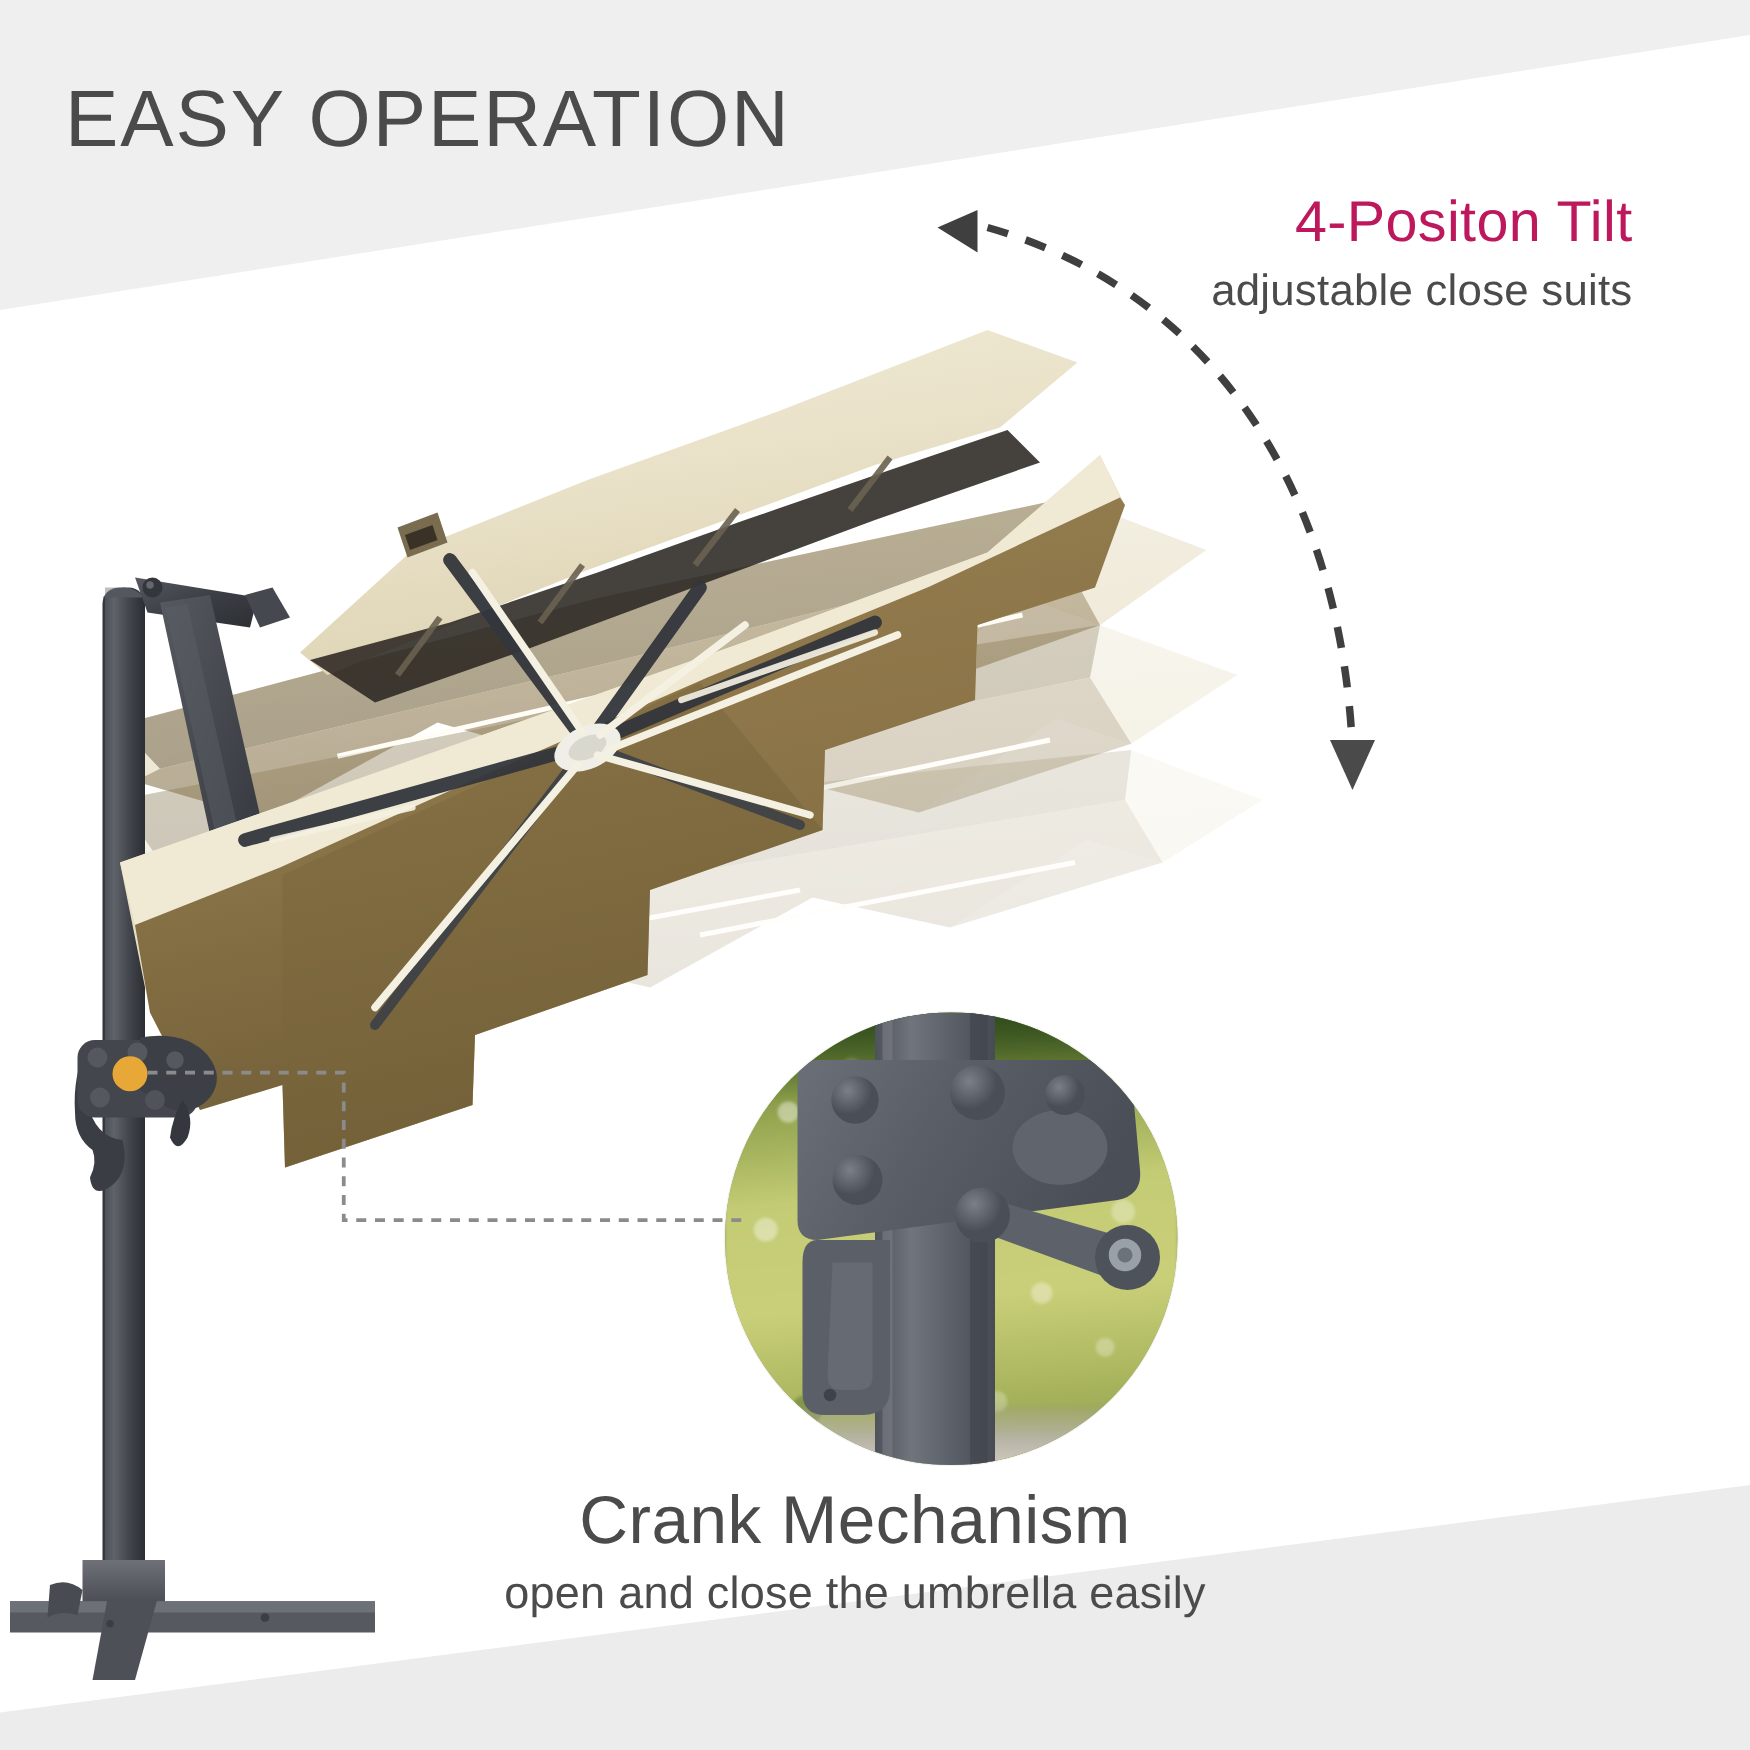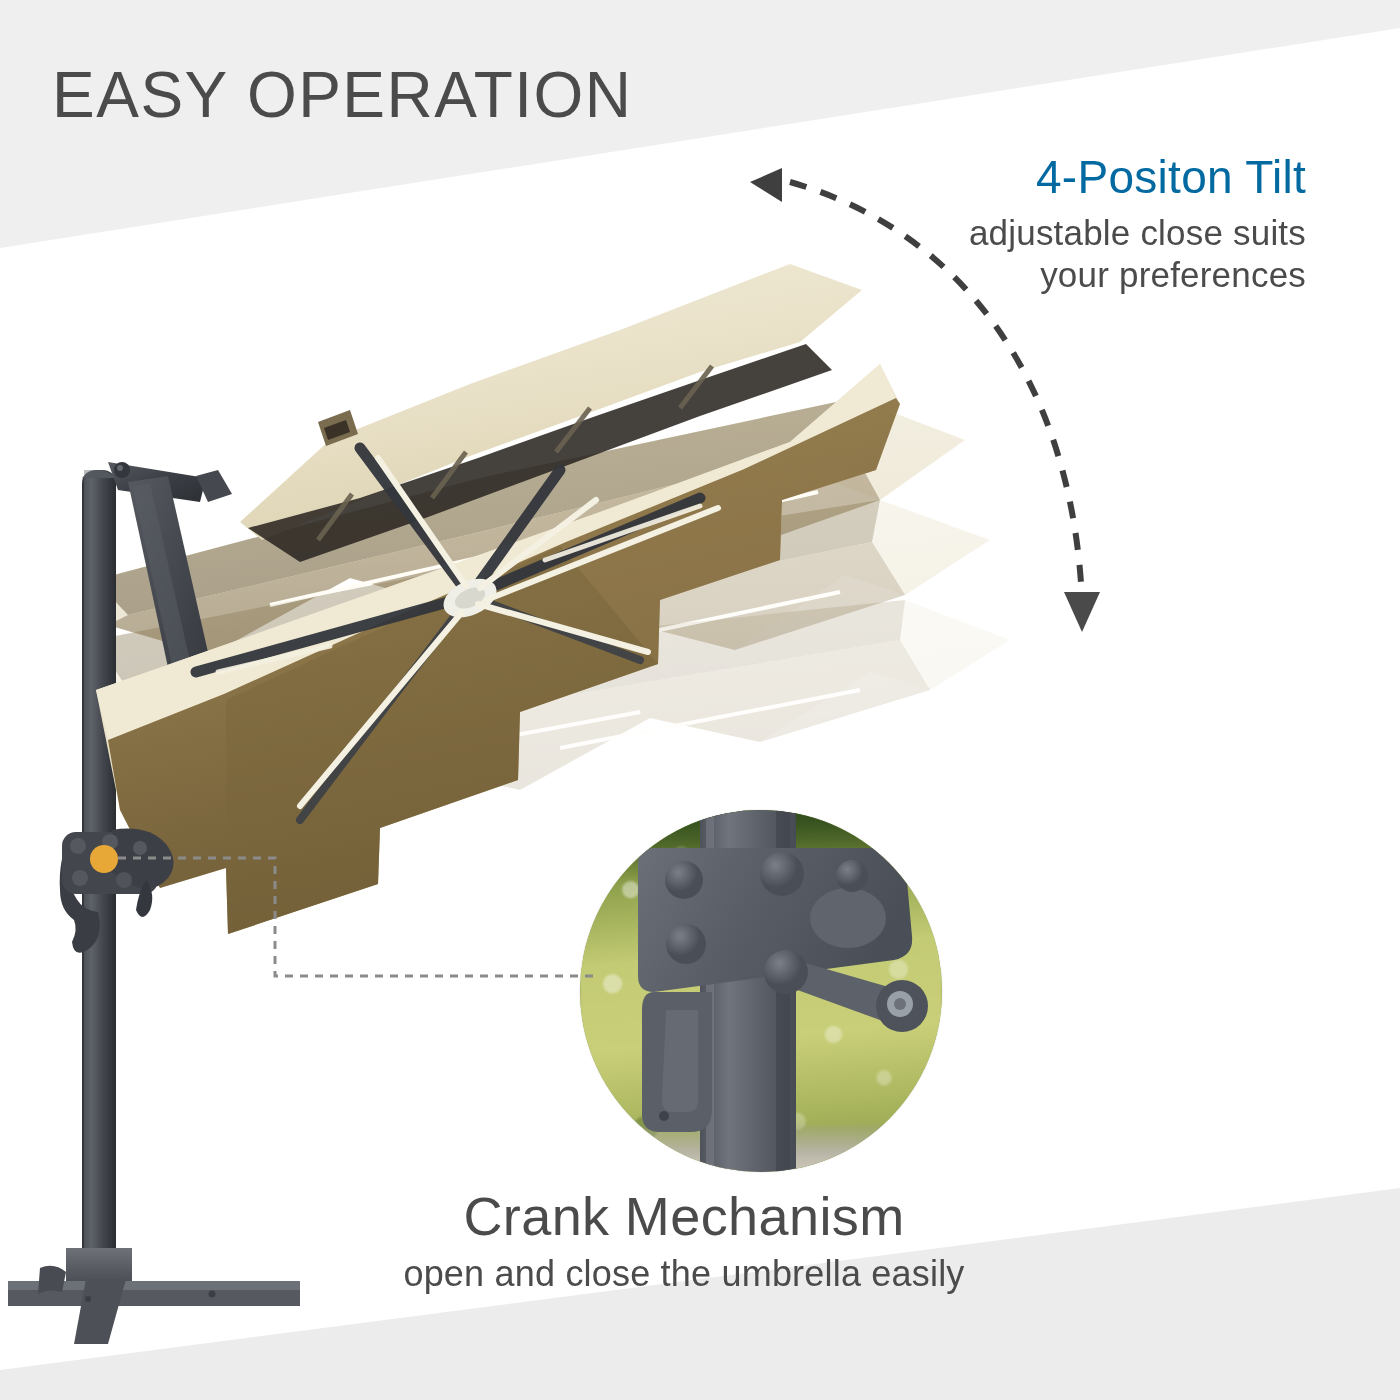--- a/index.html
+++ b/index.html
@@ -29,21 +29,21 @@
     font-size:64px; letter-spacing:1.5px;
     color:#4b4b4b; font-weight:400; white-space:nowrap;
   }
 
   
   .tilt-block {
     position:absolute; right:62px; top:152px;
     text-align:right; width:470px;
   }
   .tilt-title {
-    font-size:46px; color:#0369a1; font-weight:400;
+    font-size:46px; color:#be185d; font-weight:400;
     line-height:1.12; letter-spacing:.3px;
   }
   .tilt-sub {
     font-size:35px; color:#4b4b4b; font-weight:300;
     line-height:1.22; margin-top:8px; letter-spacing:.2px;
   }
 
   
   .crank-block {
     position:absolute; left:0; right:0; top:1185px; text-align:center;
@@ -314,21 +314,20 @@
       <circle cx="84" cy="306" r="5" fill="#3e424a"></circle>
     </svg>
   </div>
 
   <div class="headline txt">EASY OPERATION</div>
 
   <div class="tilt-block txt">
     <div class="tilt-title">4-Positon Tilt</div>
     <div class="tilt-sub">
       <div>adjustable close suits</div>
-      <div>your preferences</div>
     </div>
   </div>
 
   <div class="crank-block txt">
     <div class="crank-title">Crank Mechanism</div>
     <div class="crank-sub">open and close the umbrella easily</div>
   </div>
 
 </div>
 

